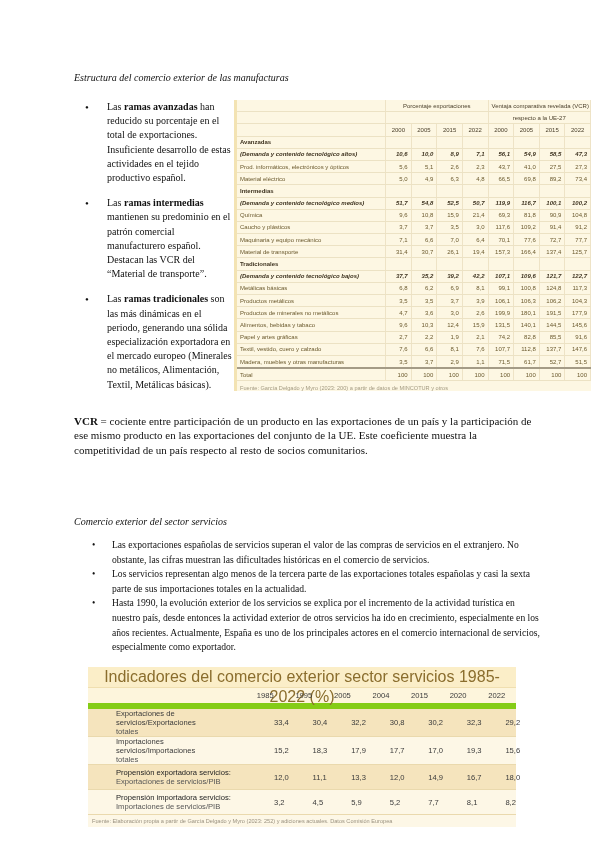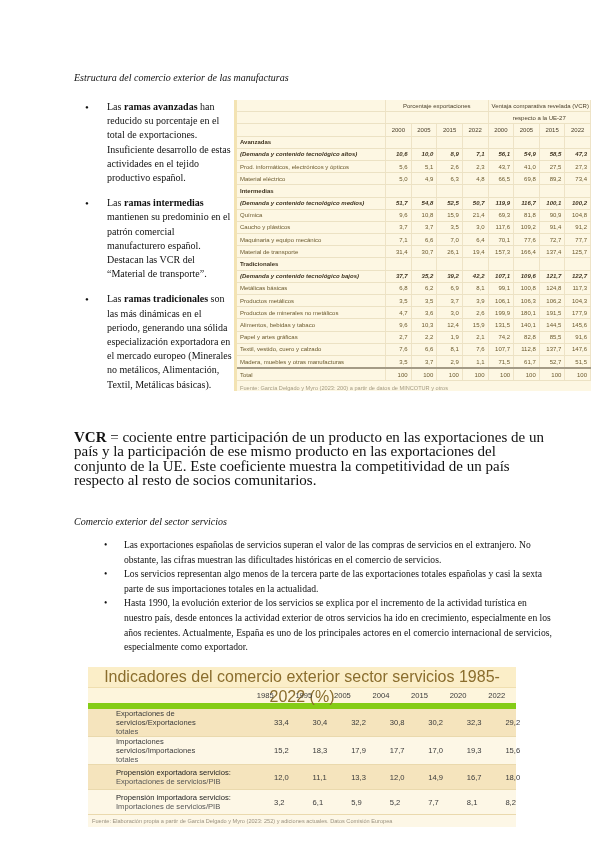--- a/index.html
+++ b/index.html
@@ -16,22 +16,22 @@
   .mtable { position:absolute; left:234px; top:100px; width:354px; background:#fdf7e3; border-left:3px solid #f3e3b3; font-family:"Liberation Sans", sans-serif; font-size:6px; color:#6b5a2e; }
   .mtable table { border-collapse:collapse; width:100%; table-layout:fixed; }
   .mtable td { border-bottom:1px solid #ece2c4; border-right:1px solid #eee3c6; height:11.2px; padding:0 3px; white-space:nowrap; overflow:hidden; text-overflow:clip; }
   .mtable td.num { text-align:right; }
   .mtable td.lbl { width:142px; }
   .mtable tr.group td { font-weight:bold; color:#3e3320; }
   .mtable tr.sub td { font-style:italic; font-weight:bold; color:#3e3320; }
   .mtable tr.total td { border-top:2px solid #a49b86; }
   .mtable tr.hdr td { text-align:center; color:#4a3f2a; }
   .mtable .src { font-size:5.6px; color:#a39a80; padding:4px 3px 0 3px; }
-  .vcr { position:absolute; left:74px; top:430px; width:470px; font-size:15px; line-height:14.4px; }
-  .svc { position:absolute; left:104px; top:538px; width:450px; font-size:9.6px; line-height:14.6px; }
+  .vcr { position:absolute; left:74px; top:414px; width:470px; font-size:11px; line-height:14.4px; }
+  .svc { position:absolute; left:92px; top:538px; width:450px; font-size:9.6px; line-height:14.6px; }
   .svc ul { margin:0; padding:0; list-style:none; }
   .svc li { position:relative; padding-left:20px; }
   .svc li::before { content:"\2022"; position:absolute; left:0; top:0; }
   
   .stable { position:absolute; left:88px; top:667px; width:428px; font-family:"Liberation Sans", sans-serif; background:#fdf5dc; }
   .stable .title { background:#fbeec8; text-align:center; font-size:16px; color:#8a6d2d; height:20px; line-height:20px; border-bottom:1px solid #f0dfb0; }
   .stable table { border-collapse:collapse; width:100%; table-layout:fixed; }
   .stable td { font-size:7.6px; color:#3a3a3a; padding:0 4px; }
   .stable tr.years td { height:15px; text-align:center; border-bottom:6px solid #84cc16; }
   .stable tr.row td { height:24px; border-bottom:1px solid #ead9ad;padding-left:28px; }
@@ -374,21 +374,21 @@
           <td class="c">14,9</td>
           <td class="c">16,7</td>
           <td class="c">18,0</td>
         </tr>
         <tr class="row plain">
           <td class="lab">
             <span class="l1 b">Propensión importadora servicios:</span>
             <span class="l2">Importaciones de servicios/PIB</span>
           </td>
           <td class="c">3,2</td>
-          <td class="c">6,1</td>
+          <td class="c">4,5</td>
           <td class="c">5,9</td>
           <td class="c">5,2</td>
           <td class="c">7,7</td>
           <td class="c">8,1</td>
           <td class="c">8,2</td>
         </tr>
       </tbody>
   </table>
   <div class="src">Fuente: Elaboración propia a partir de García Delgado y Myro (2023: 252) y adiciones actuales. Datos Comisión Europea</div>
 </div>

